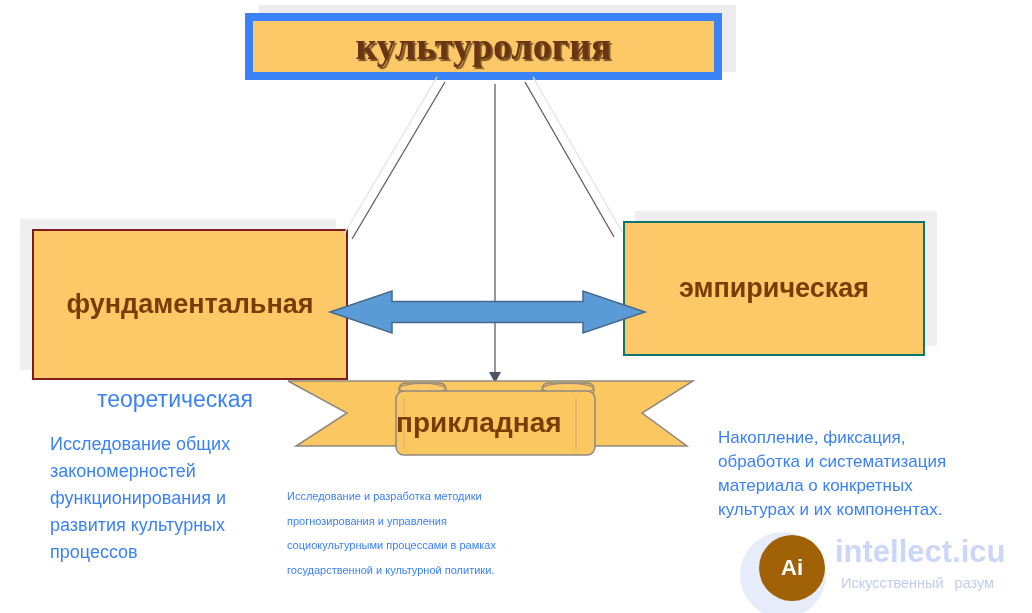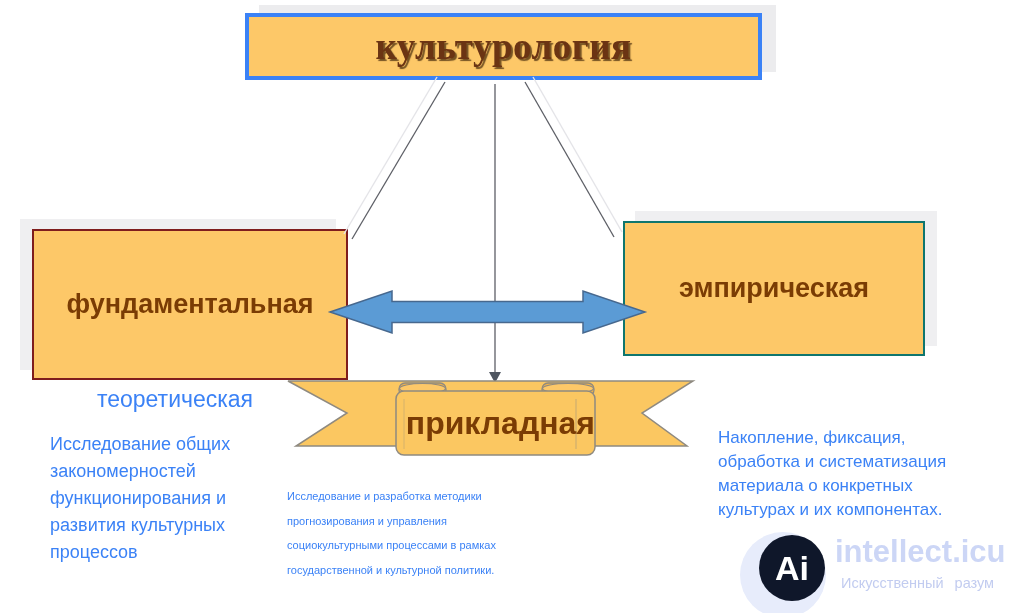--- a/index.html
+++ b/index.html
@@ -8,52 +8,52 @@
     font-family:"Liberation Sans",sans-serif;overflow:hidden;
   }
   
   #connectors{position:absolute;left:0;top:0;width:1032px;height:613px;z-index:3;pointer-events:none;}
   
   .node{
     position:absolute;background:#fdc868;display:flex;align-items:center;justify-content:center;
     color:#7a3c04;font-weight:bold;box-sizing:border-box;z-index:2;
   }
   #title-box{
-    left:245px;top:13px;width:517px;height:67px;
-    border:4px solid #3b82f6;
+    left:245px;top:13px;width:477px;height:67px;
+    border:8px solid #3b82f6;
     box-shadow:14px -8px 0 0 #ececee;
     font-family:"Liberation Serif",serif;font-size:37px;letter-spacing:.5px;
     color:#6b3413;text-shadow:2px 2px 1px rgba(58,31,5,.7);
   }
   #fundamental-box{
     left:32px;top:229px;width:316px;height:151px;
     border:2px solid #7f1d1d;box-shadow:-12px -10px 0 0 #efeff1;font-size:27px;
   }
   #empirical-box{
     left:623px;top:221px;width:302px;height:135px;
     border:2px solid #0f766e;box-shadow:12px -10px 0 0 #efeff1;font-size:27px;
   }
   
   #applied-label{
     position:absolute;left:396px;top:393px;width:199px;height:60px;z-index:5;
-    display:flex;align-items:center;justify-content:flex-end;
-    color:#7a3c04;font-weight:bold;font-size:32px;border-radius:15px;
+    display:flex;align-items:center;justify-content:flex-start;
+    color:#7a3c04;font-weight:bold;font-size:28px;border-radius:15px;
   }
   
   .txt{position:absolute;color:#3b82f6;white-space:pre-line;z-index:2;}
   #theoretical-heading{left:60px;top:386px;width:230px;font-size:23px;text-align:center;}
   #left-desc{left:50px;top:431px;width:250px;font-size:18px;line-height:27px;}
   #middle-desc{left:287px;top:484px;width:370px;font-size:11px;line-height:24.5px;}
   #right-desc{left:718px;top:426px;width:310px;font-size:17px;line-height:24px;}
   
   #watermark{position:absolute;left:738px;top:520px;width:294px;height:93px;z-index:1;}
   #wm-ring{position:absolute;left:2px;top:12px;width:86px;height:86px;border-radius:50%;background:#e7ecfb;}
   #wm-circle{
-    position:absolute;left:21px;top:15px;width:66px;height:66px;border-radius:50%;background:#0f172a;
-    display:flex;align-items:center;justify-content:center;color:#ffffff;font-weight:bold;font-size:34px;
+    position:absolute;left:21px;top:15px;width:66px;height:66px;border-radius:50%;background:#a16207;
+    display:flex;align-items:center;justify-content:center;color:#ffffff;font-weight:bold;font-size:22px;
   }
   #wm-site{position:absolute;left:97px;top:14px;font-size:31px;color:#ccd6f6;font-weight:700;}
   #wm-tagline{position:absolute;left:103px;top:55px;font-size:14.5px;color:#c2ccf0;word-spacing:7px;}
 </style>
 </head>
 <body>
 
 <div id="stage">
 
   <svg id="connectors" viewBox="0 0 1032 613" xmlns="http://www.w3.org/2000/svg">

